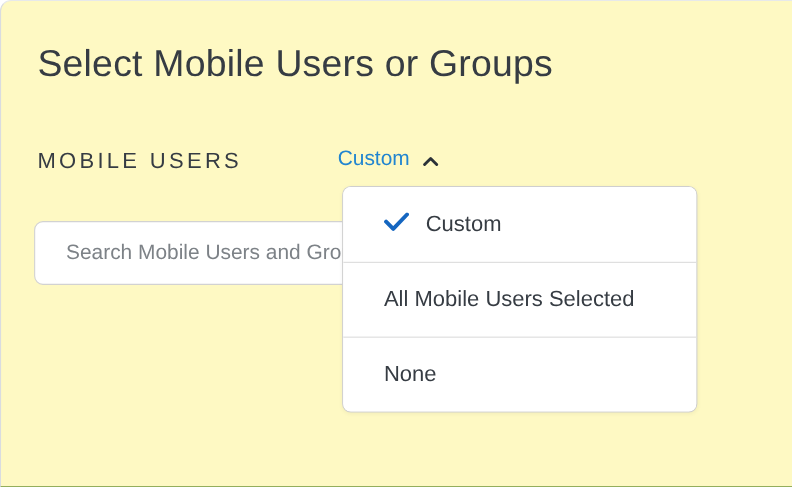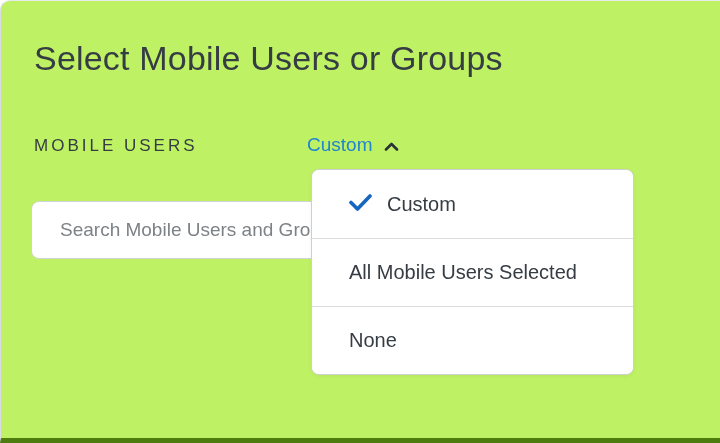--- a/index.html
+++ b/index.html
@@ -5,39 +5,39 @@
   * { margin: 0; padding: 0; box-sizing: border-box; }
   html, body {
     width: 720px; height: 443px;
     background: #ffffff;
     overflow: hidden;
     font-family: "Liberation Sans", sans-serif;
   }
   .card {
     position: relative;
     width: 720px; height: 443px;
-    background: #bef264;
+    background: #fef9c3;
     border-left: 1px solid #d9dce0;
     border-top: 1px solid #e7e9ea;
-    border-bottom: 5px solid #4d7c0f;
+    border-bottom: 1px solid #4d7c0f;
     border-top-left-radius: 10px;
   }
   .page-title {
     position: absolute;
     left: 33px; top: 38px;
     font-size: 34px;
     font-weight: 400;
     color: var(--text-dark, #363c43);
     letter-spacing: 0.2px;
     white-space: nowrap;
   }
   .section-label {
     position: absolute;
     left: 33px; top: 135px;
-    font-size: 17px;
+    font-size: 20px;
     font-weight: 400;
     letter-spacing: 3px;
     color: var(--text-dark, #363c43);
     white-space: nowrap;
   }
   .selector-toggle {
     position: absolute;
     left: 306px; top: 133px;
     display: flex;
     align-items: center;

